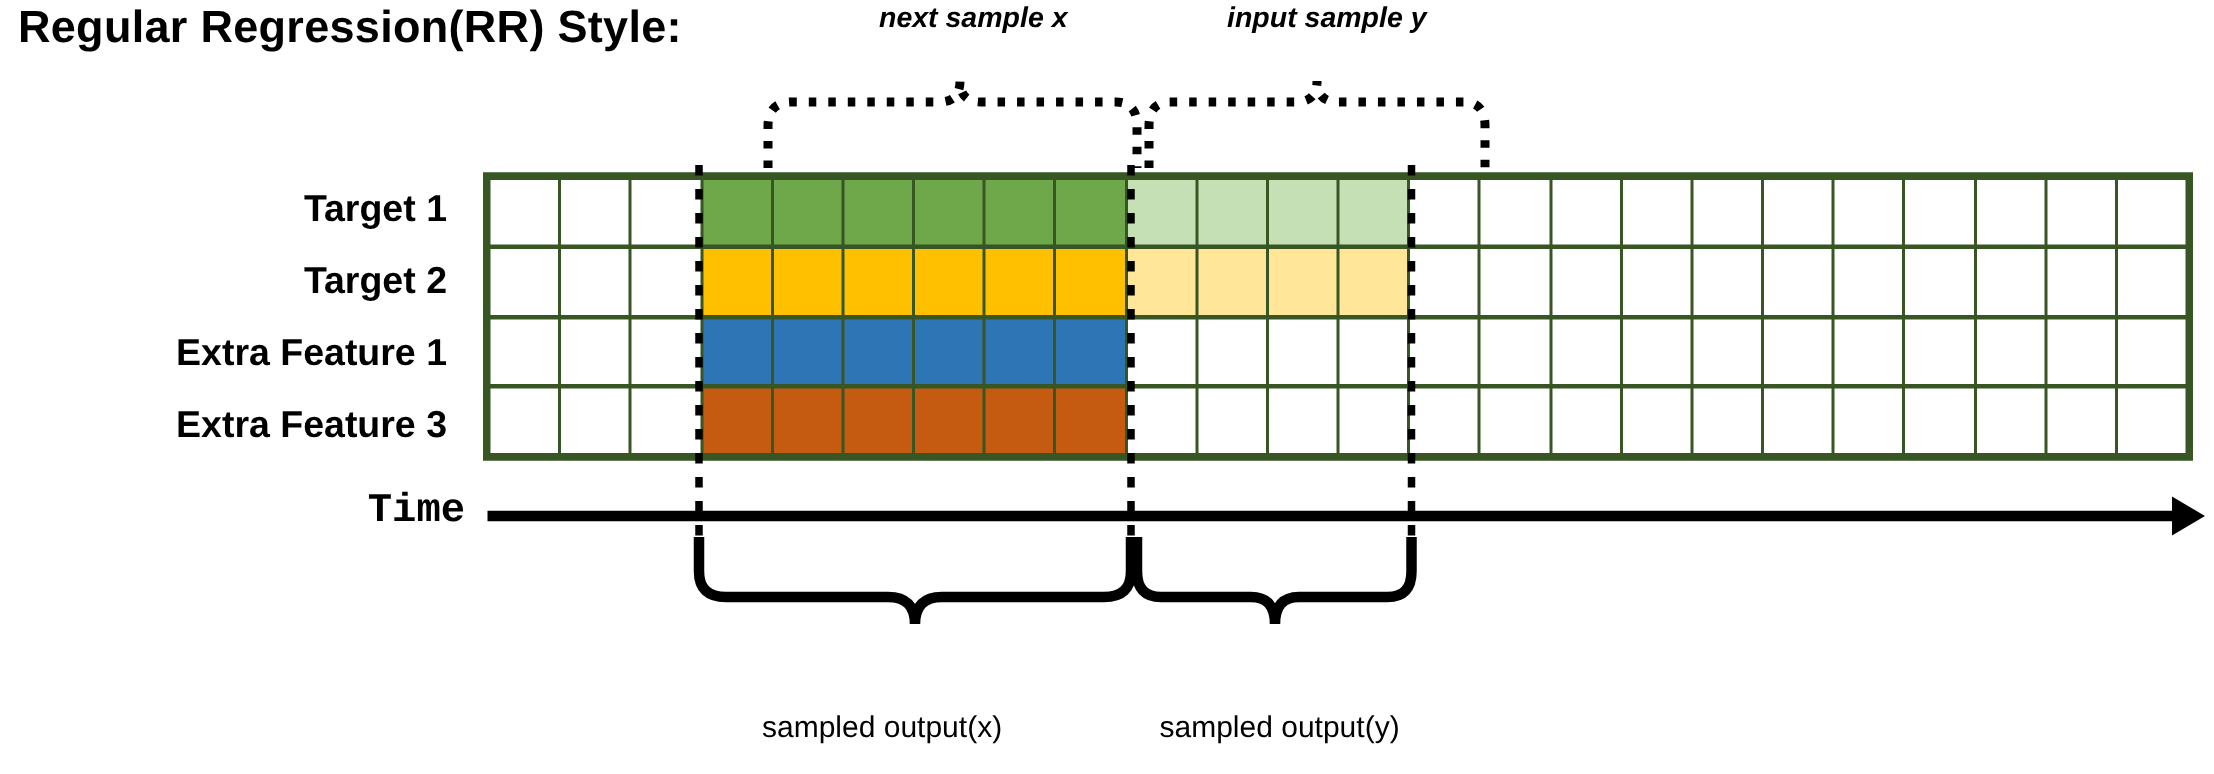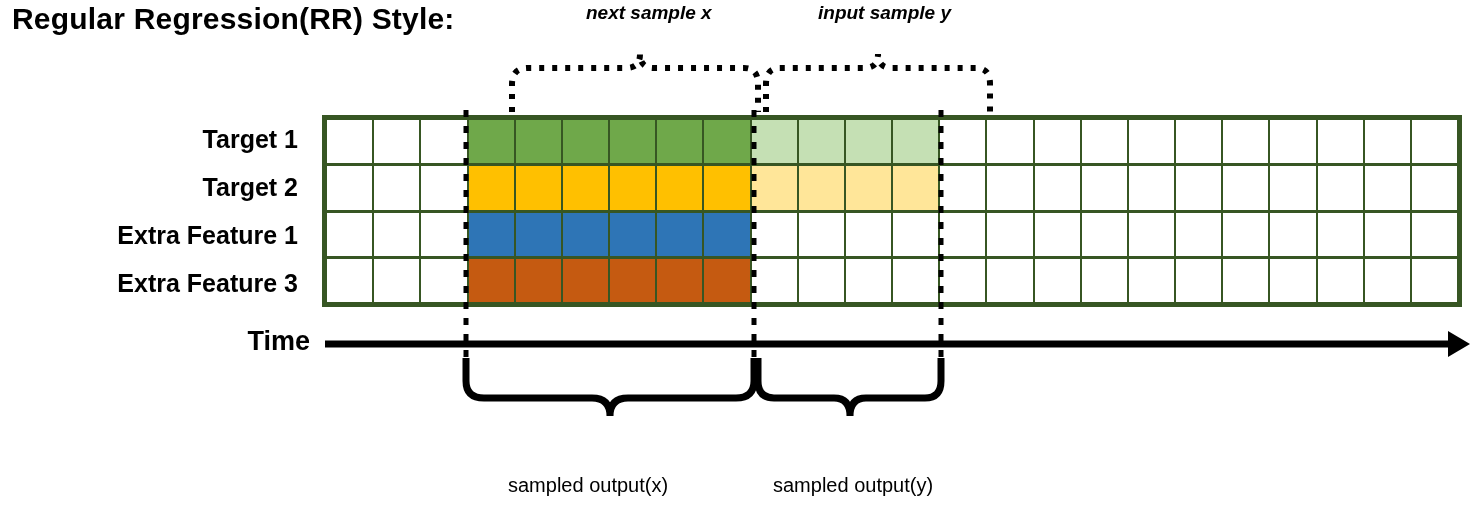--- a/index.html
+++ b/index.html
@@ -33,21 +33,21 @@
         display:flex;flex-direction:column;
         width:1140px;height:192px;}
   .grid-row{display:flex;flex:1;}
   .cell{flex:1;background:#ffffff;margin:0 2px 0 0;}
   .grid-row .cell:last-child{margin-right:0;}
   .grid-row{margin-bottom:3px;}
   .grid-row:last-child{margin-bottom:0;}
 
   
   #time-label{position:absolute;left:150px;top:326px;width:160px;
-              text-align:right;font-size:27px;font-weight:bold;}
+              text-align:right;font-size:27px;font-weight:bold;font-family:Liberation Mono, monospace;}
 
   
   .caption{position:absolute;font-size:20px;line-height:25px;white-space:pre;}
   #cap-input{left:508px;top:423px;}
   #cap-output{left:773px;top:423px;}
 </style>
 </head>
 <body>
 
 <div id="title">Regular Regression(RR) Style:</div>

